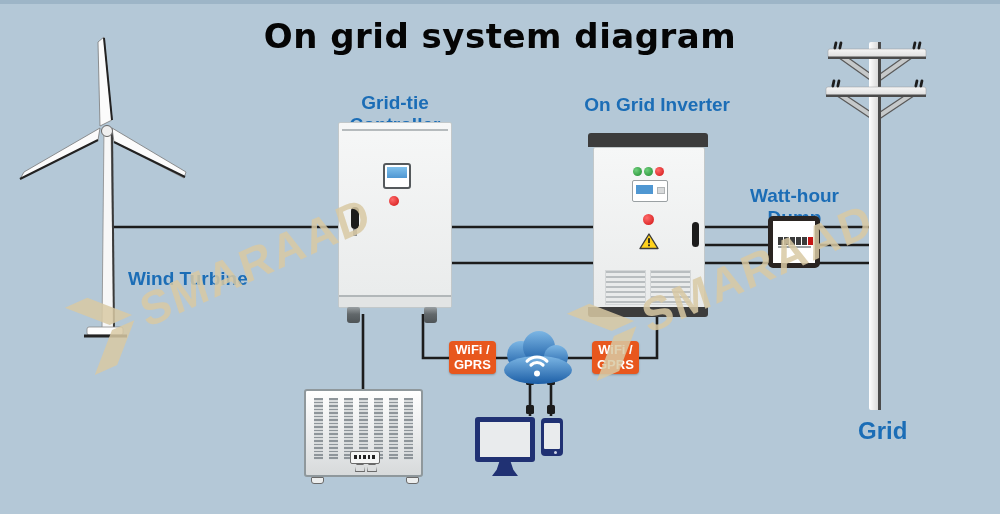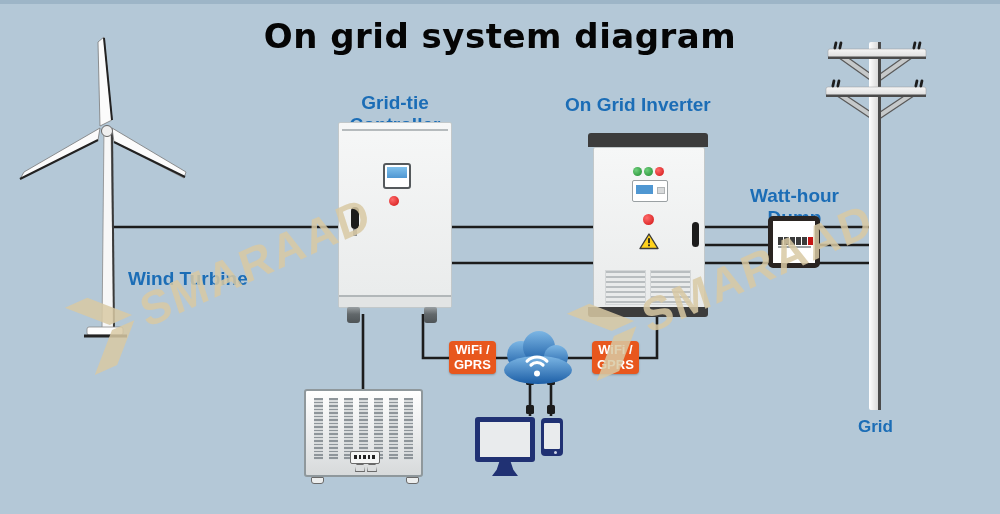--- a/index.html
+++ b/index.html
@@ -92,21 +92,21 @@
       <div class="abs lcd-screen" style="left:2px;top:2px;right:2px;height:11px;"></div>
     </div>
     <div class="abs led-red" style="left:50px;top:73px;width:10px;height:10px;"></div>
     <div class="abs handle" style="left:12px;top:84px;width:8px;height:22px;"></div>
     <div class="abs" style="left:14px;top:106px;width:4px;height:7px;background:#8d9093;"></div>
     <div class="abs cab-bottom"></div>
     <div class="abs foot" style="left:8px;top:184px;width:13px;height:16px;"></div>
     <div class="abs foot" style="left:85px;top:184px;width:13px;height:16px;"></div>
   </div>
 
-  <div class="abs blue-label" style="left:565px;top:94px;width:165px;text-align:left;">On Grid Inverter</div>
+  <div class="abs blue-label" style="left:565px;top:94px;width:165px;text-align:right;">On Grid Inverter</div>
   <div class="abs dark-trim" style="left:588px;top:133px;width:120px;height:14px;border-radius:3px 3px 0 0;"></div>
   <div class="abs cab" style="left:593px;top:147px;width:110px;height:160px;">
     <div class="abs led-green" style="left:39px;top:19px;width:9px;height:9px;"></div>
     <div class="abs led-green" style="left:50px;top:19px;width:9px;height:9px;"></div>
     <div class="abs led-red" style="left:61px;top:19px;width:9px;height:9px;"></div>
     <div class="abs" style="left:38px;top:32px;width:34px;height:20px;background:#fff;border:1px solid #9aa0a3;border-radius:2px;">
       <div class="abs" style="left:3px;top:4px;width:17px;height:9px;background:#4f97d2;"></div>
       <div class="abs" style="left:24px;top:6px;width:6px;height:5px;background:#d8dadb;border:1px solid #b0b4b6;"></div>
     </div>
     <div class="abs led-red" style="left:49px;top:66px;width:11px;height:11px;"></div>
@@ -162,21 +162,21 @@
       <rect x="24" y="11.5" width="2.8" height="8" rx="1.4" transform="rotate(12 25.4 15.5)"></rect>
       <rect x="29" y="11.5" width="2.8" height="8" rx="1.4" transform="rotate(12 30.4 15.5)"></rect>
       <rect x="103" y="11.5" width="2.8" height="8" rx="1.4" transform="rotate(12 104.4 15.5)"></rect>
       <rect x="108" y="11.5" width="2.8" height="8" rx="1.4" transform="rotate(12 109.4 15.5)"></rect>
       <rect x="22" y="49.5" width="2.8" height="8" rx="1.4" transform="rotate(12 23.4 53.5)"></rect>
       <rect x="27" y="49.5" width="2.8" height="8" rx="1.4" transform="rotate(12 28.4 53.5)"></rect>
       <rect x="105" y="49.5" width="2.8" height="8" rx="1.4" transform="rotate(12 106.4 53.5)"></rect>
       <rect x="110" y="49.5" width="2.8" height="8" rx="1.4" transform="rotate(12 111.4 53.5)"></rect>
     </g>
   </svg>
-  <div class="abs blue-label" style="left:858px;top:417px;font-size:17px;">Grid</div>
+  <div class="abs blue-label" style="left:858px;top:417px;font-size:24px;">Grid</div>
 
   <div class="abs badge" style="left:449px;top:341px;">
     <div>WiFi /</div>
     <div>GPRS</div>
   </div>
   <div class="abs badge" style="left:592px;top:341px;">
     <div>WiFi /</div>
     <div>GPRS</div>
   </div>
 

